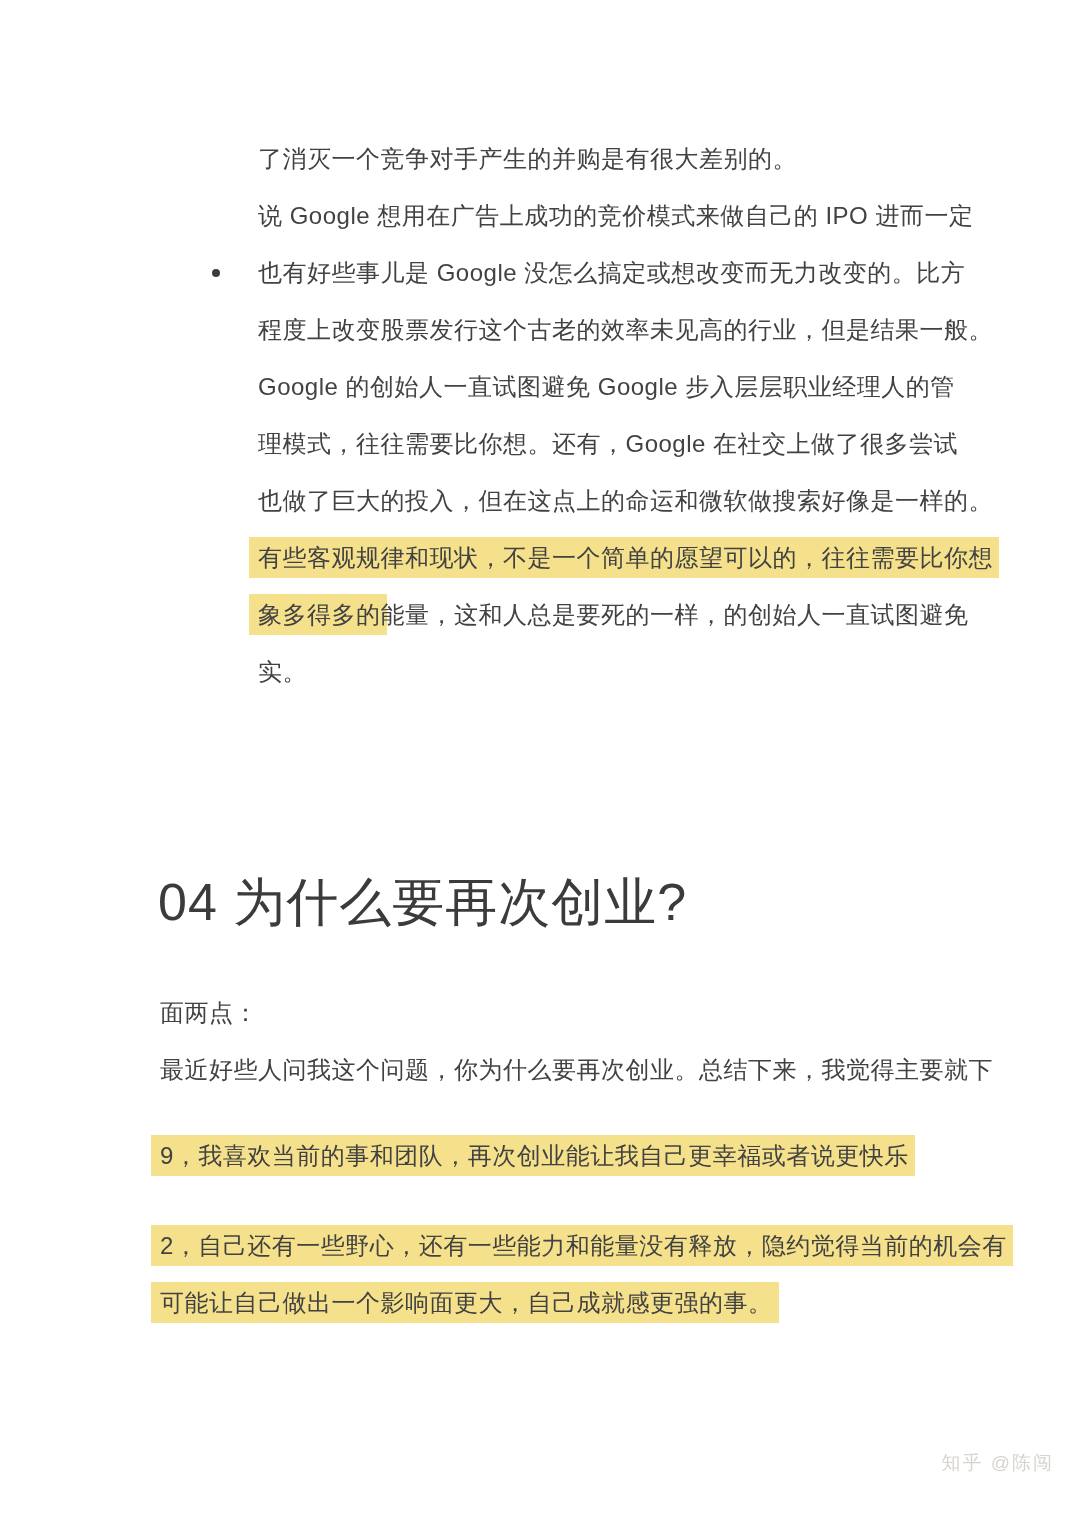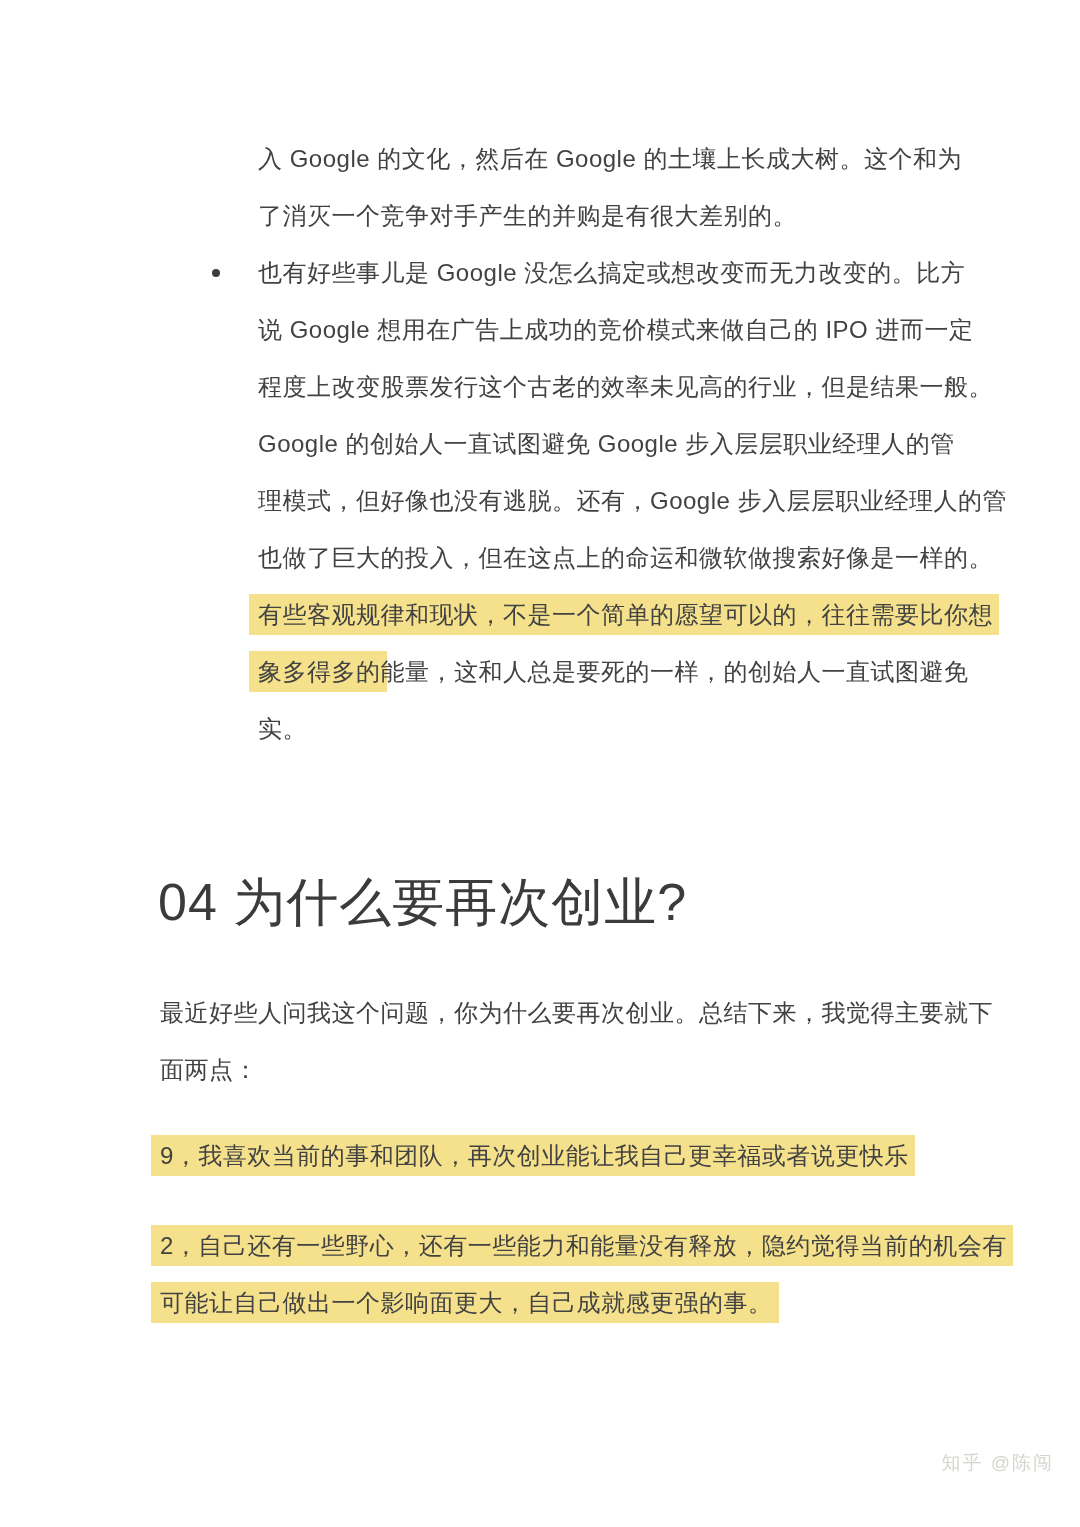--- a/index.html
+++ b/index.html
@@ -70,41 +70,38 @@
   }
 </style>
 </head>
 <body>
 
 <div class="page">
 
   <div class="flow">
 
     <div class="line">
-      <span>入 Google 的文化，然后在 Google 的土壤上长成大树。这个和为</span>
-    </div>
-    <div class="line">
       <span>了消灭一个竞争对手产生的并购是有很大差别的。</span>
     </div>
 
     <div class="line">
+      <span>说 Google 想用在广告上成功的竞价模式来做自己的 IPO 进而一定</span>
+    </div>
+    <div class="line">
       <span class="dot"></span>
       <span>也有好些事儿是 Google 没怎么搞定或想改变而无力改变的。比方</span>
-    </div>
-    <div class="line">
-      <span>说 Google 想用在广告上成功的竞价模式来做自己的 IPO 进而一定</span>
     </div>
     <div class="line">
       <span>程度上改变股票发行这个古老的效率未见高的行业，但是结果一般。</span>
     </div>
     <div class="line">
       <span>Google 的创始人一直试图避免 Google 步入层层职业经理人的管</span>
     </div>
     <div class="line">
-      <span>理模式，但好像也没有逃脱。还有，Google 步入层层职业经理人的管</span>
+      <span>理模式，往往需要比你想。还有，Google 在社交上做了很多尝试</span>
     </div>
     <div class="line">
       <span>也做了巨大的投入，但在这点上的命运和微软做搜索好像是一样的。</span>
     </div>
 
     <div class="line">
       <span class="hl lead">有些客观规律和现状，不是一个简单的愿望可以的，往往需要比你想</span>
     </div>
     <div class="line">
       <span class="hl lead">象多得多的</span><span>能量，这和人总是要死的一样，的创始人一直试图避免</span>
@@ -112,24 +109,24 @@
     <div class="line">
       <span>实。</span>
     </div>
 
   </div>
 
   <div class="heading">04 为什么要再次创业?</div>
 
   <div class="para intro">
     <div class="line">
-      <span>最近好些人问我这个问题，你为什么要再次创业。总结下来，我觉得主要就下</span>
+      <span>面两点：</span>
     </div>
     <div class="line">
-      <span>面两点：</span>
+      <span>最近好些人问我这个问题，你为什么要再次创业。总结下来，我觉得主要就下</span>
     </div>
   </div>
 
   <div class="para point1">
     <div class="line">
       <span class="hl lead">9，我喜欢当前的事和团队，再次创业能让我自己更幸福或者说更快乐</span>
     </div>
   </div>
 
   <div class="para point2">

